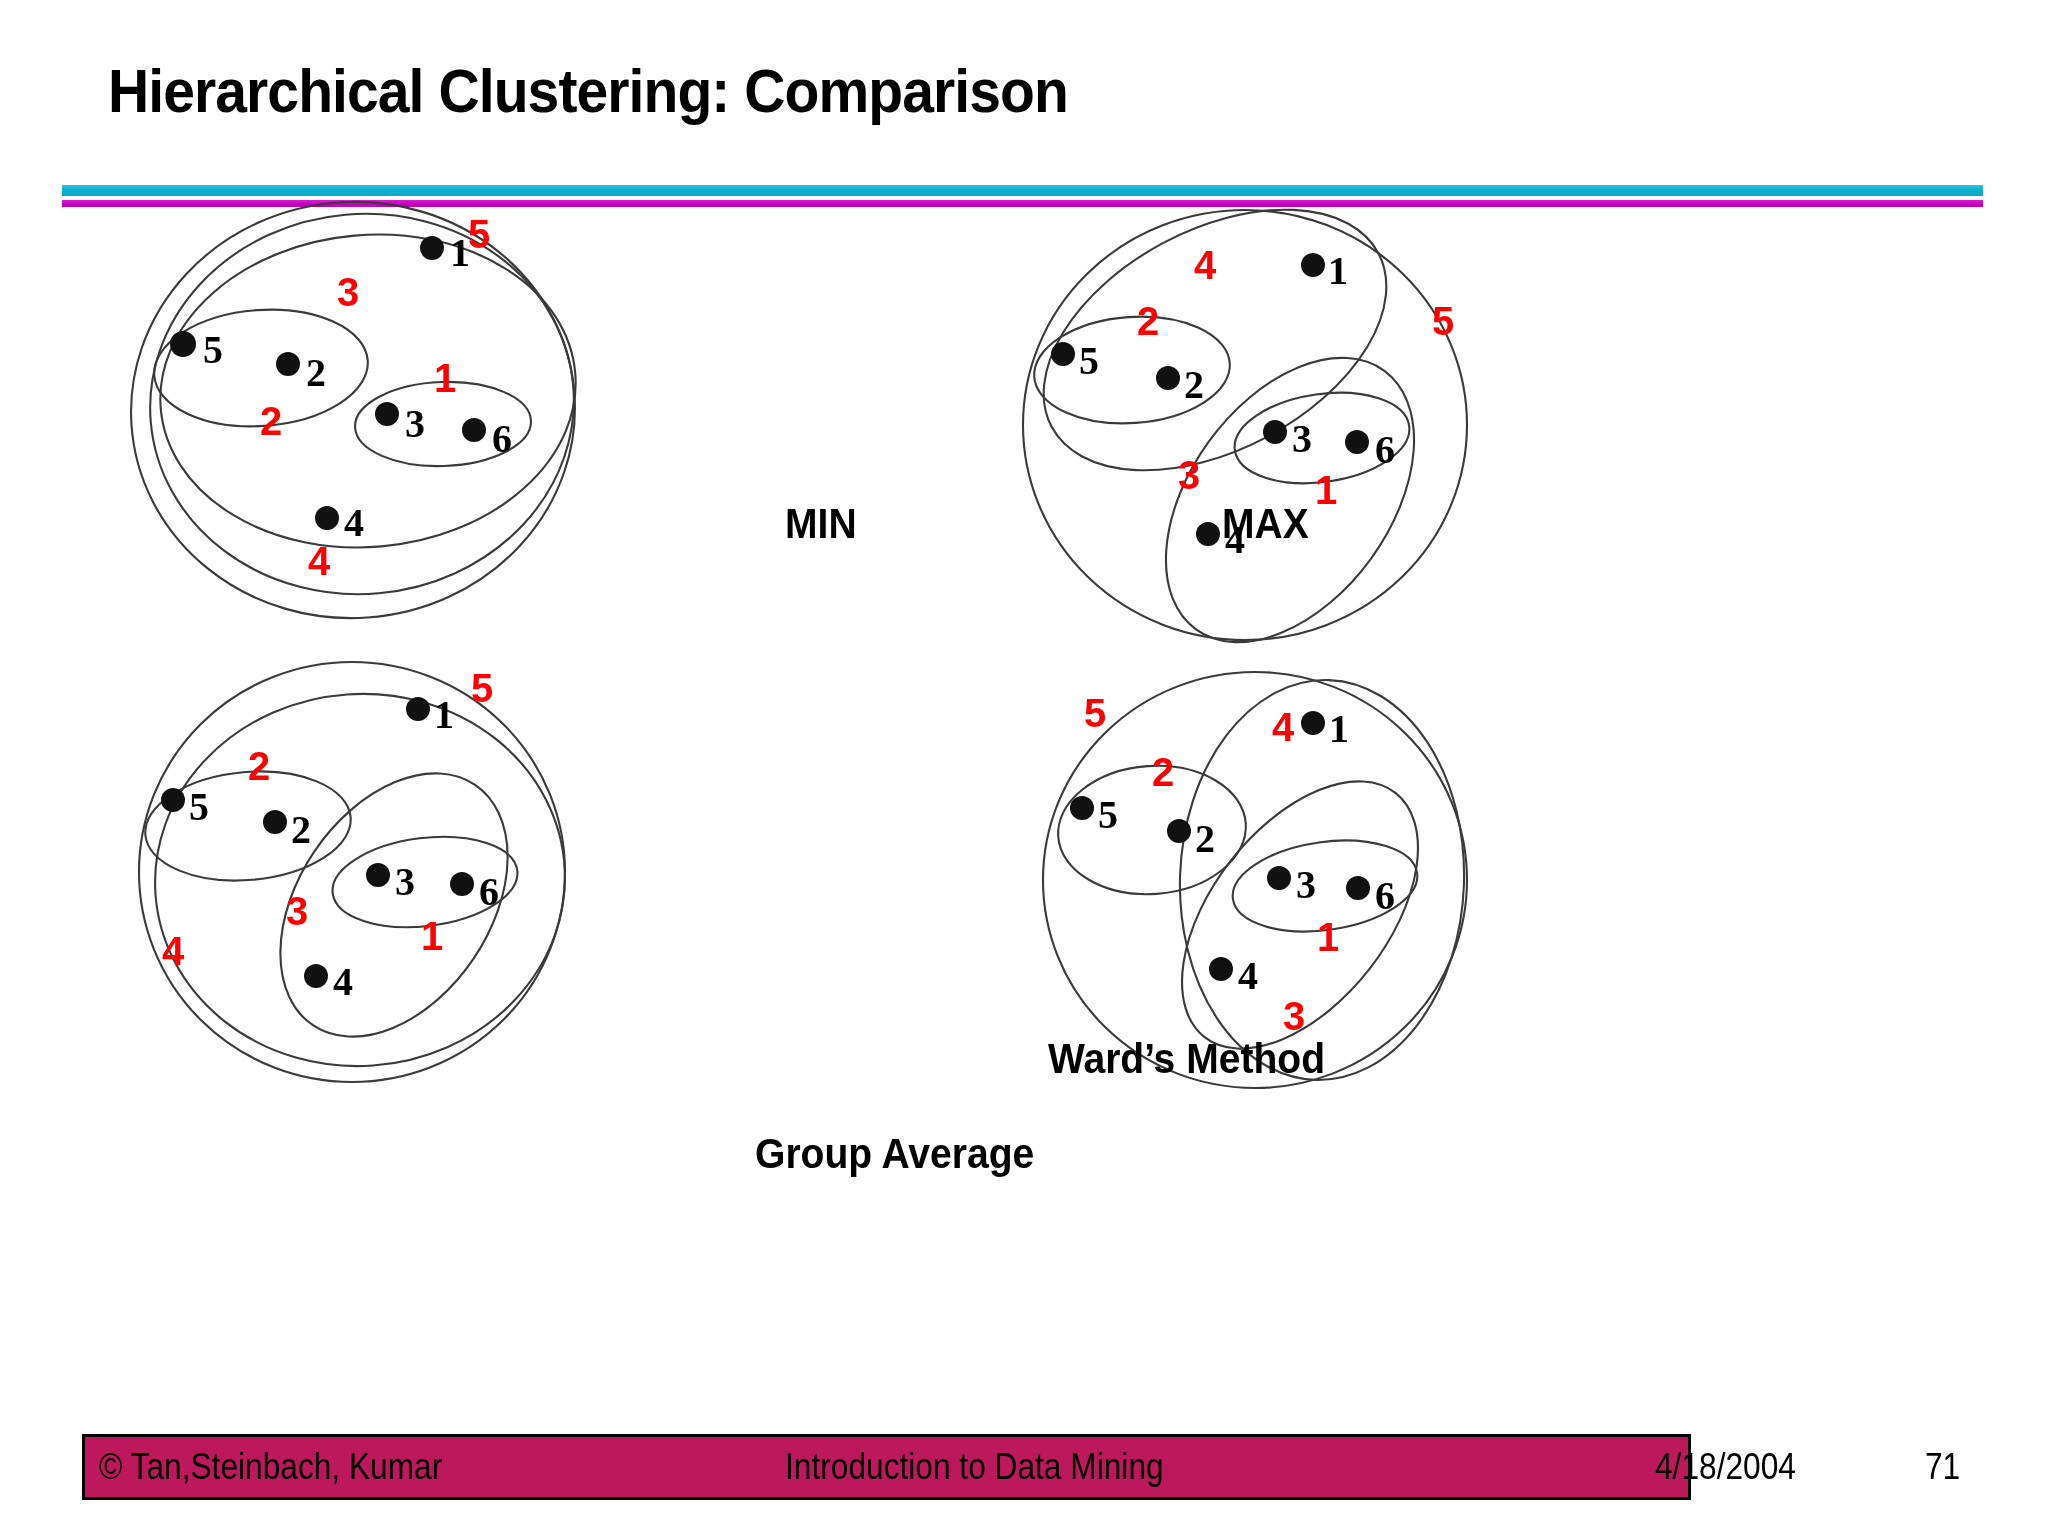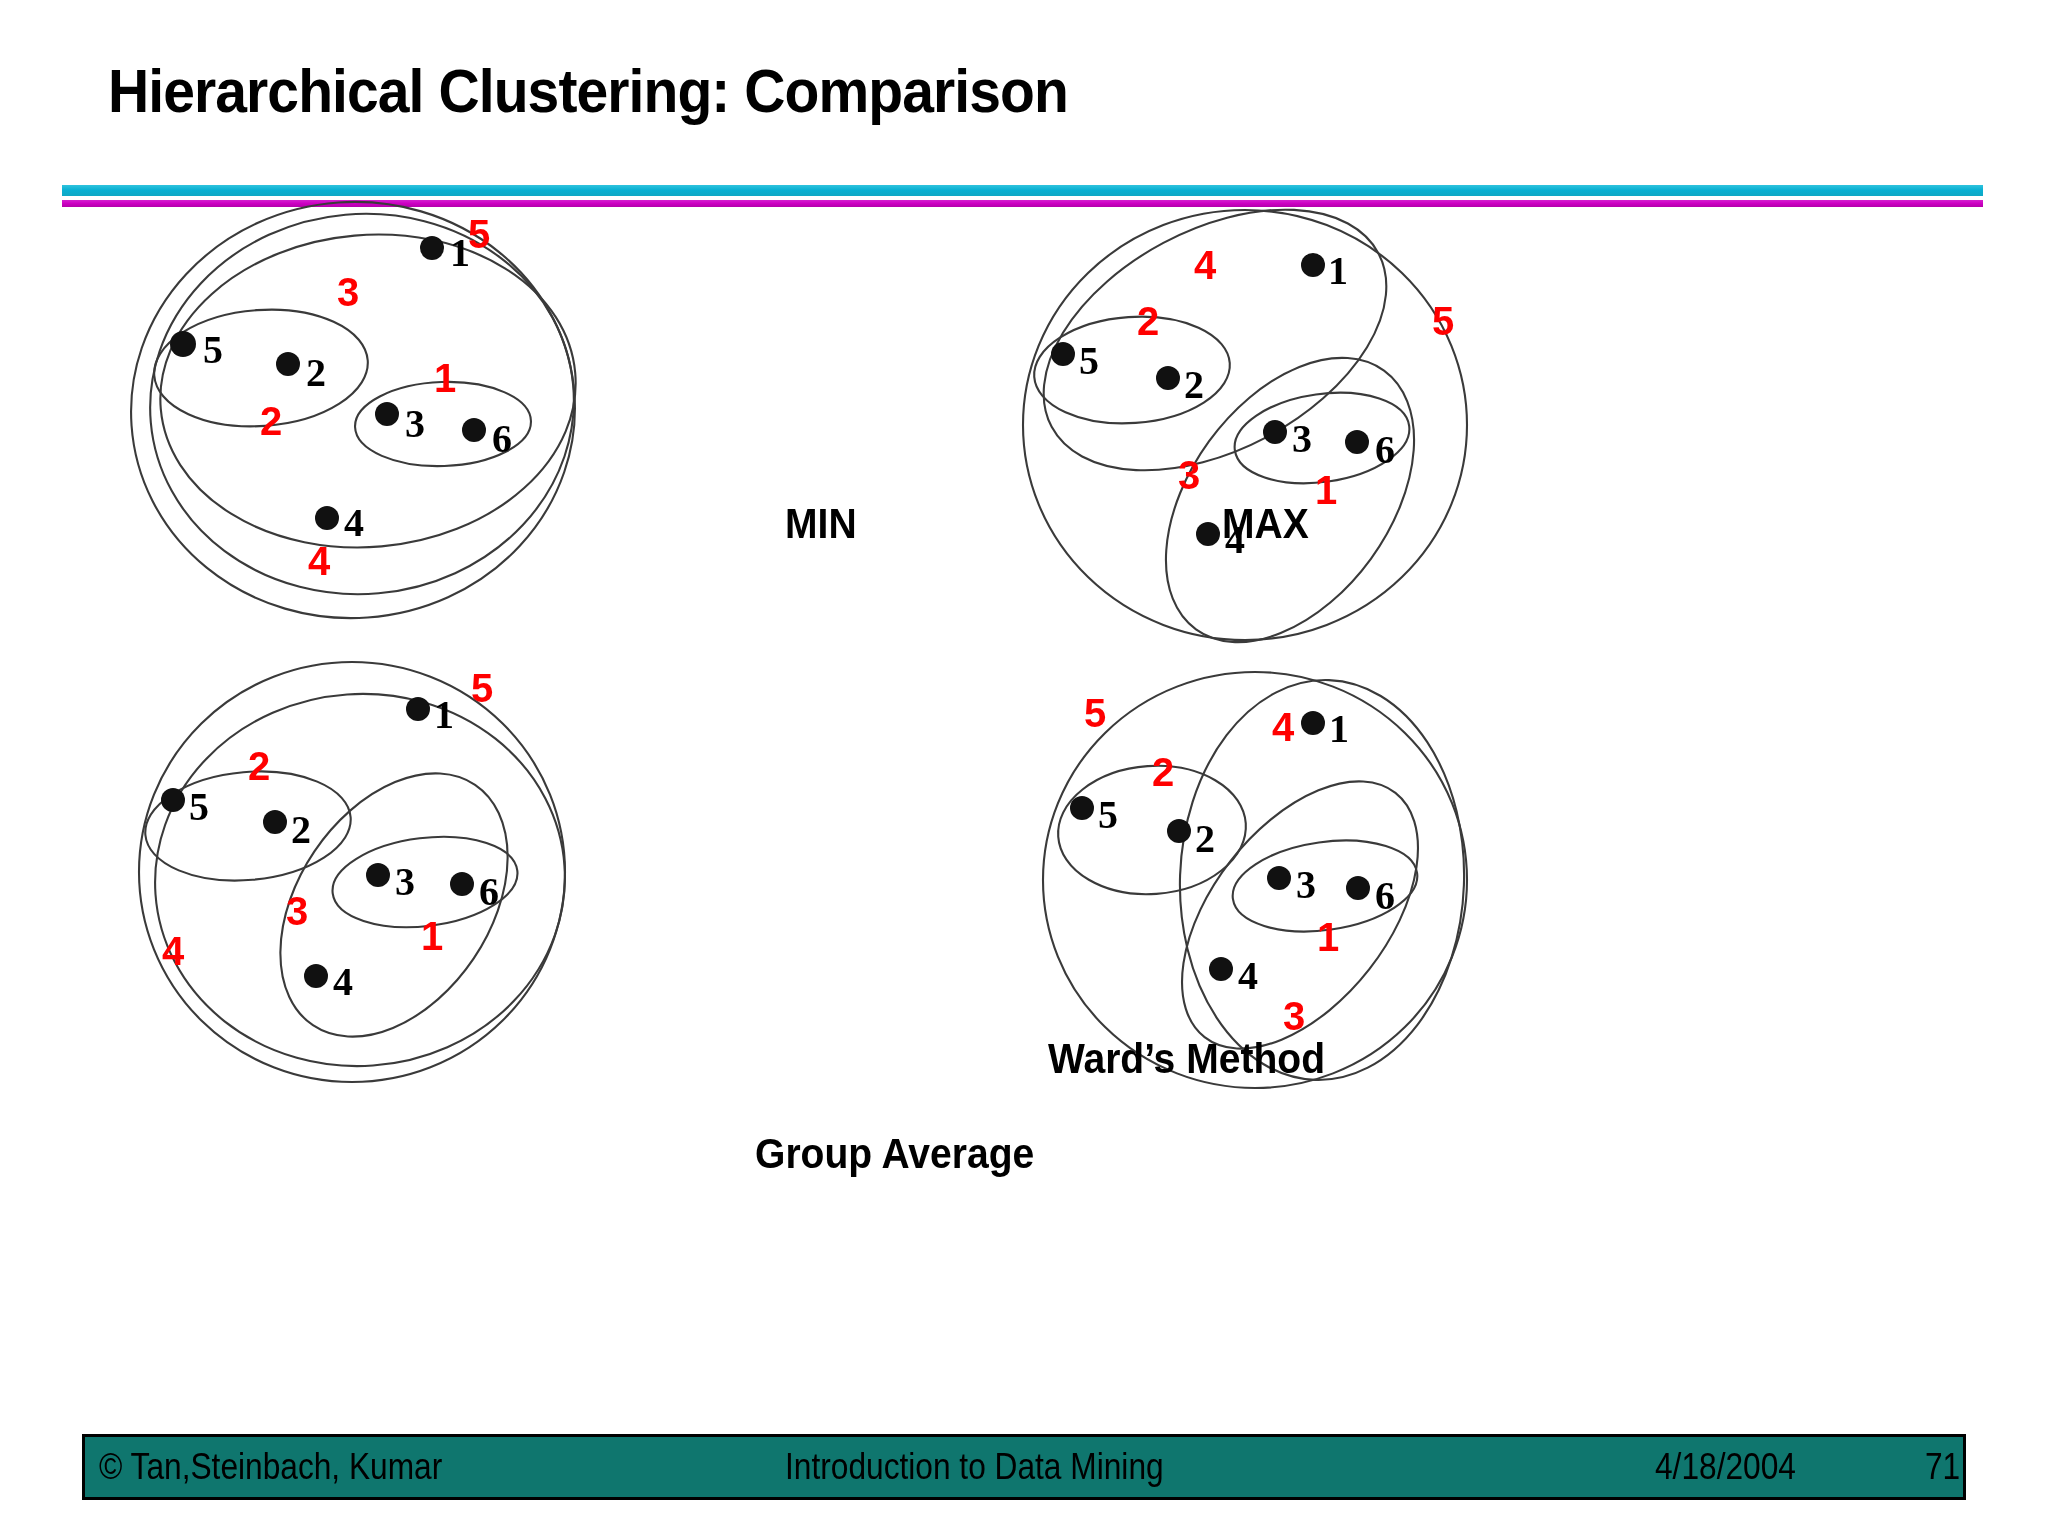--- a/index.html
+++ b/index.html
@@ -99,25 +99,25 @@
   #caption-min  { left: 785px;  top: 500px; }
   #caption-max  { left: 1222px; top: 500px; }
   #caption-group-average { left: 755px;  top: 1130px; }
   #caption-wards { left: 1048px; top: 1035px; }
 
   
   #footer-bar {
     position: absolute;
     left: 82px;
     top: 1434px;
-    width: 1884px;
+    width: 1609px;
     height: 66px;
     border: 3px solid #000000;
     box-sizing: border-box;
-    background: #0f766e;
+    background: #be185d;
     padding-left: 44px;
   }
   .footer-cell {
     position: absolute;
     top: 50%;
     transform: translateY(-50%) scaleX(0.88);
     font-family: "Liberation Sans", sans-serif;
     font-size: 36px;
     color: #000000;
     white-space: nowrap;

